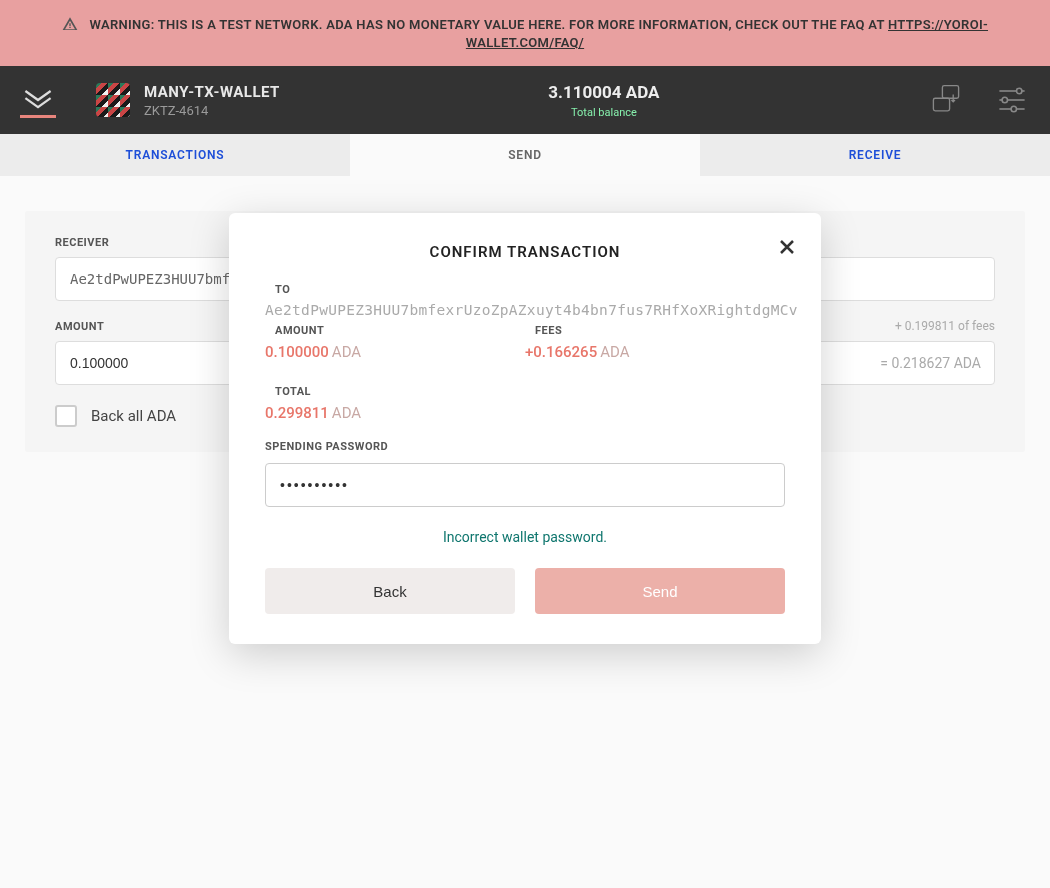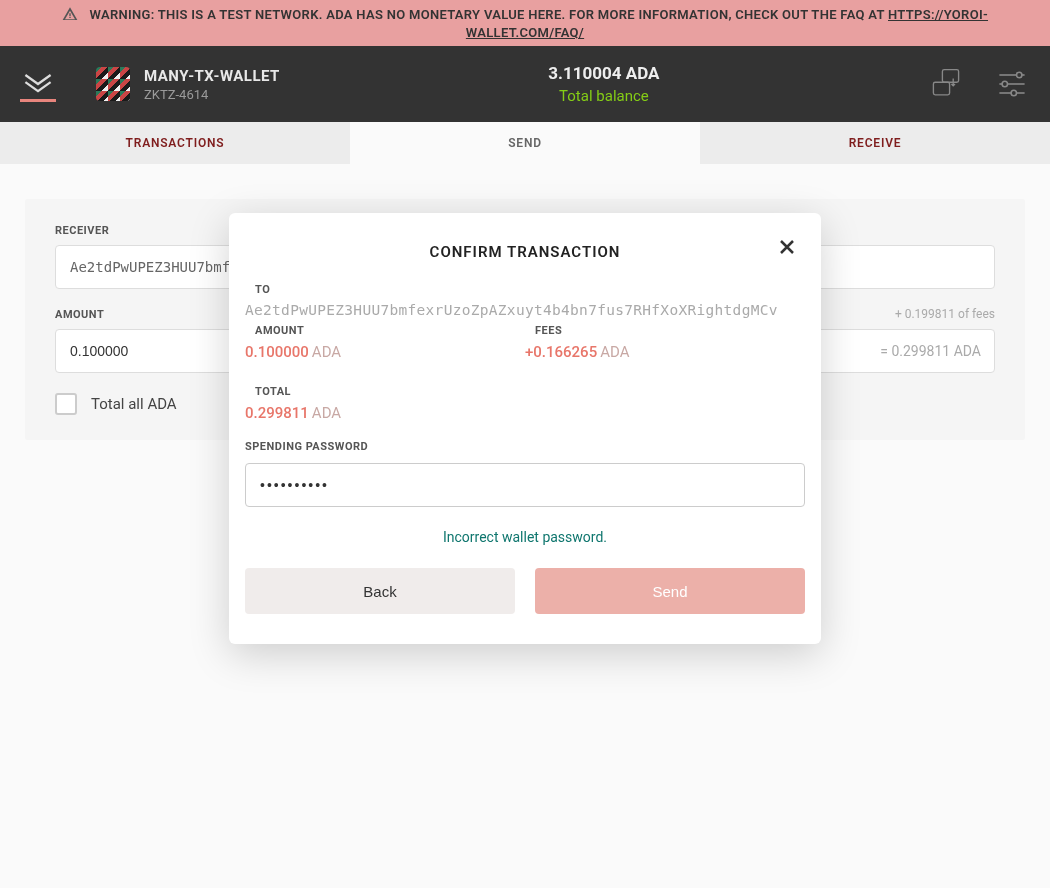--- a/index.html
+++ b/index.html
@@ -11,41 +11,41 @@
       font-family: -apple-system, BlinkMacSystemFont, "Segoe UI", Roboto, Helvetica, Arial, sans-serif;
       background: #fafafa;
       width: 1050px;
       height: 888px;
       position: relative;
       overflow: hidden;
     }
     .warning-banner {
       background: #e8a0a0;
       color: #333;
-      padding: 6px 20px;
+      padding: 16px 20px;
       text-align: center;
       font-size: 13px;
       font-weight: 600;
       letter-spacing: 0.3px;
     }
     .warning-banner a {
       text-decoration: underline;
       color: #333;
     }
     .warning-icon {
       display: inline-block;
       margin-right: 8px;
       color: #555;
       font-size: 14px;
       vertical-align: middle;
     }
     .header {
       background: #333333;
       color: #fff;
-      height: 76px;
+      height: 68px;
       display: flex;
       align-items: center;
       padding: 8px 20px;
     }
     .logo-icon {
       width: 36px;
       height: 36px;
       color: #ddd;
       margin-right: 40px;
       border-bottom: 3px solid #e8857d;
@@ -76,22 +76,22 @@
     .balance {
       flex: 1;
       text-align: center;
     }
     .balance-amount {
       font-size: 17px;
       font-weight: 700;
       color: #eee;
     }
     .balance-label {
-      font-size: 15px;
-      color: #84cc16;
+      font-size: 11px;
+      color: #86efac;
       margin-top: 4px;
     }
     .header-icons {
       display: flex;
       gap: 30px;
       align-items: center;
     }
     .header-icon {
       width: 36px;
       height: 36px;
@@ -103,21 +103,21 @@
       height: 42px;
     }
     .tab {
       flex: 1;
       display: flex;
       align-items: center;
       justify-content: center;
       font-size: 12px;
       font-weight: 600;
       letter-spacing: 0.8px;
-      color: #7f1d1d;
+      color: #1d4ed8;
       cursor: pointer;
     }
     .tab.active {
       background: #fafafa;
       color: #666;
     }
     .send-form {
       background: #f5f5f5;
       margin: 35px 25px;
       padding: 25px 30px;
@@ -196,21 +196,21 @@
       inset: 0;
       background: rgba(0,0,0,0.0);
       display: flex;
       justify-content: center;
       padding-top: 213px;
     }
     .modal {
       background: #fff;
       width: 592px;
       border-radius: 6px;
-      padding: 30px 16px;
+      padding: 30px 36px;
       box-shadow: 0 10px 40px rgba(0,0,0,0.18);
       height: fit-content;
       position: relative;
     }
     .modal-title {
       text-align: center;
       font-size: 15px;
       font-weight: 600;
       letter-spacing: 1px;
       color: #222;
@@ -360,25 +360,25 @@
 
 <div class="send-form">
   <div class="field-label">RECEIVER</div>
   <input class="text-input" value="Ae2tdPwUPEZ3HUU7bmfe" style="">
   <div class="amount-row">
     <div class="field-label">AMOUNT</div>
     <div class="fees-hint">+ 0.199811 of fees</div>
   </div>
   <div class="amount-input-wrap">
     <input class="amount-input" value="0.100000" style="">
-    <span class="amount-total">= 0.299811 ADA</span>
+    <span class="amount-total">= 0.218627 ADA</span>
   </div>
   <div class="checkbox-row">
     <div class="checkbox"></div>
-    <span class="checkbox-label">Total all ADA</span>
+    <span class="checkbox-label">Back all ADA</span>
   </div>
 </div>
 
 <div class="modal-overlay">
   <div class="modal">
     <div class="modal-title">CONFIRM TRANSACTION</div>
     <div class="close-btn">
       <svg width="18" height="18" viewBox="0 0 18 18" stroke="currentColor" stroke-width="2.5">
           <path d="M3 3 L15 15 M15 3 L3 15"></path>
         </svg>

